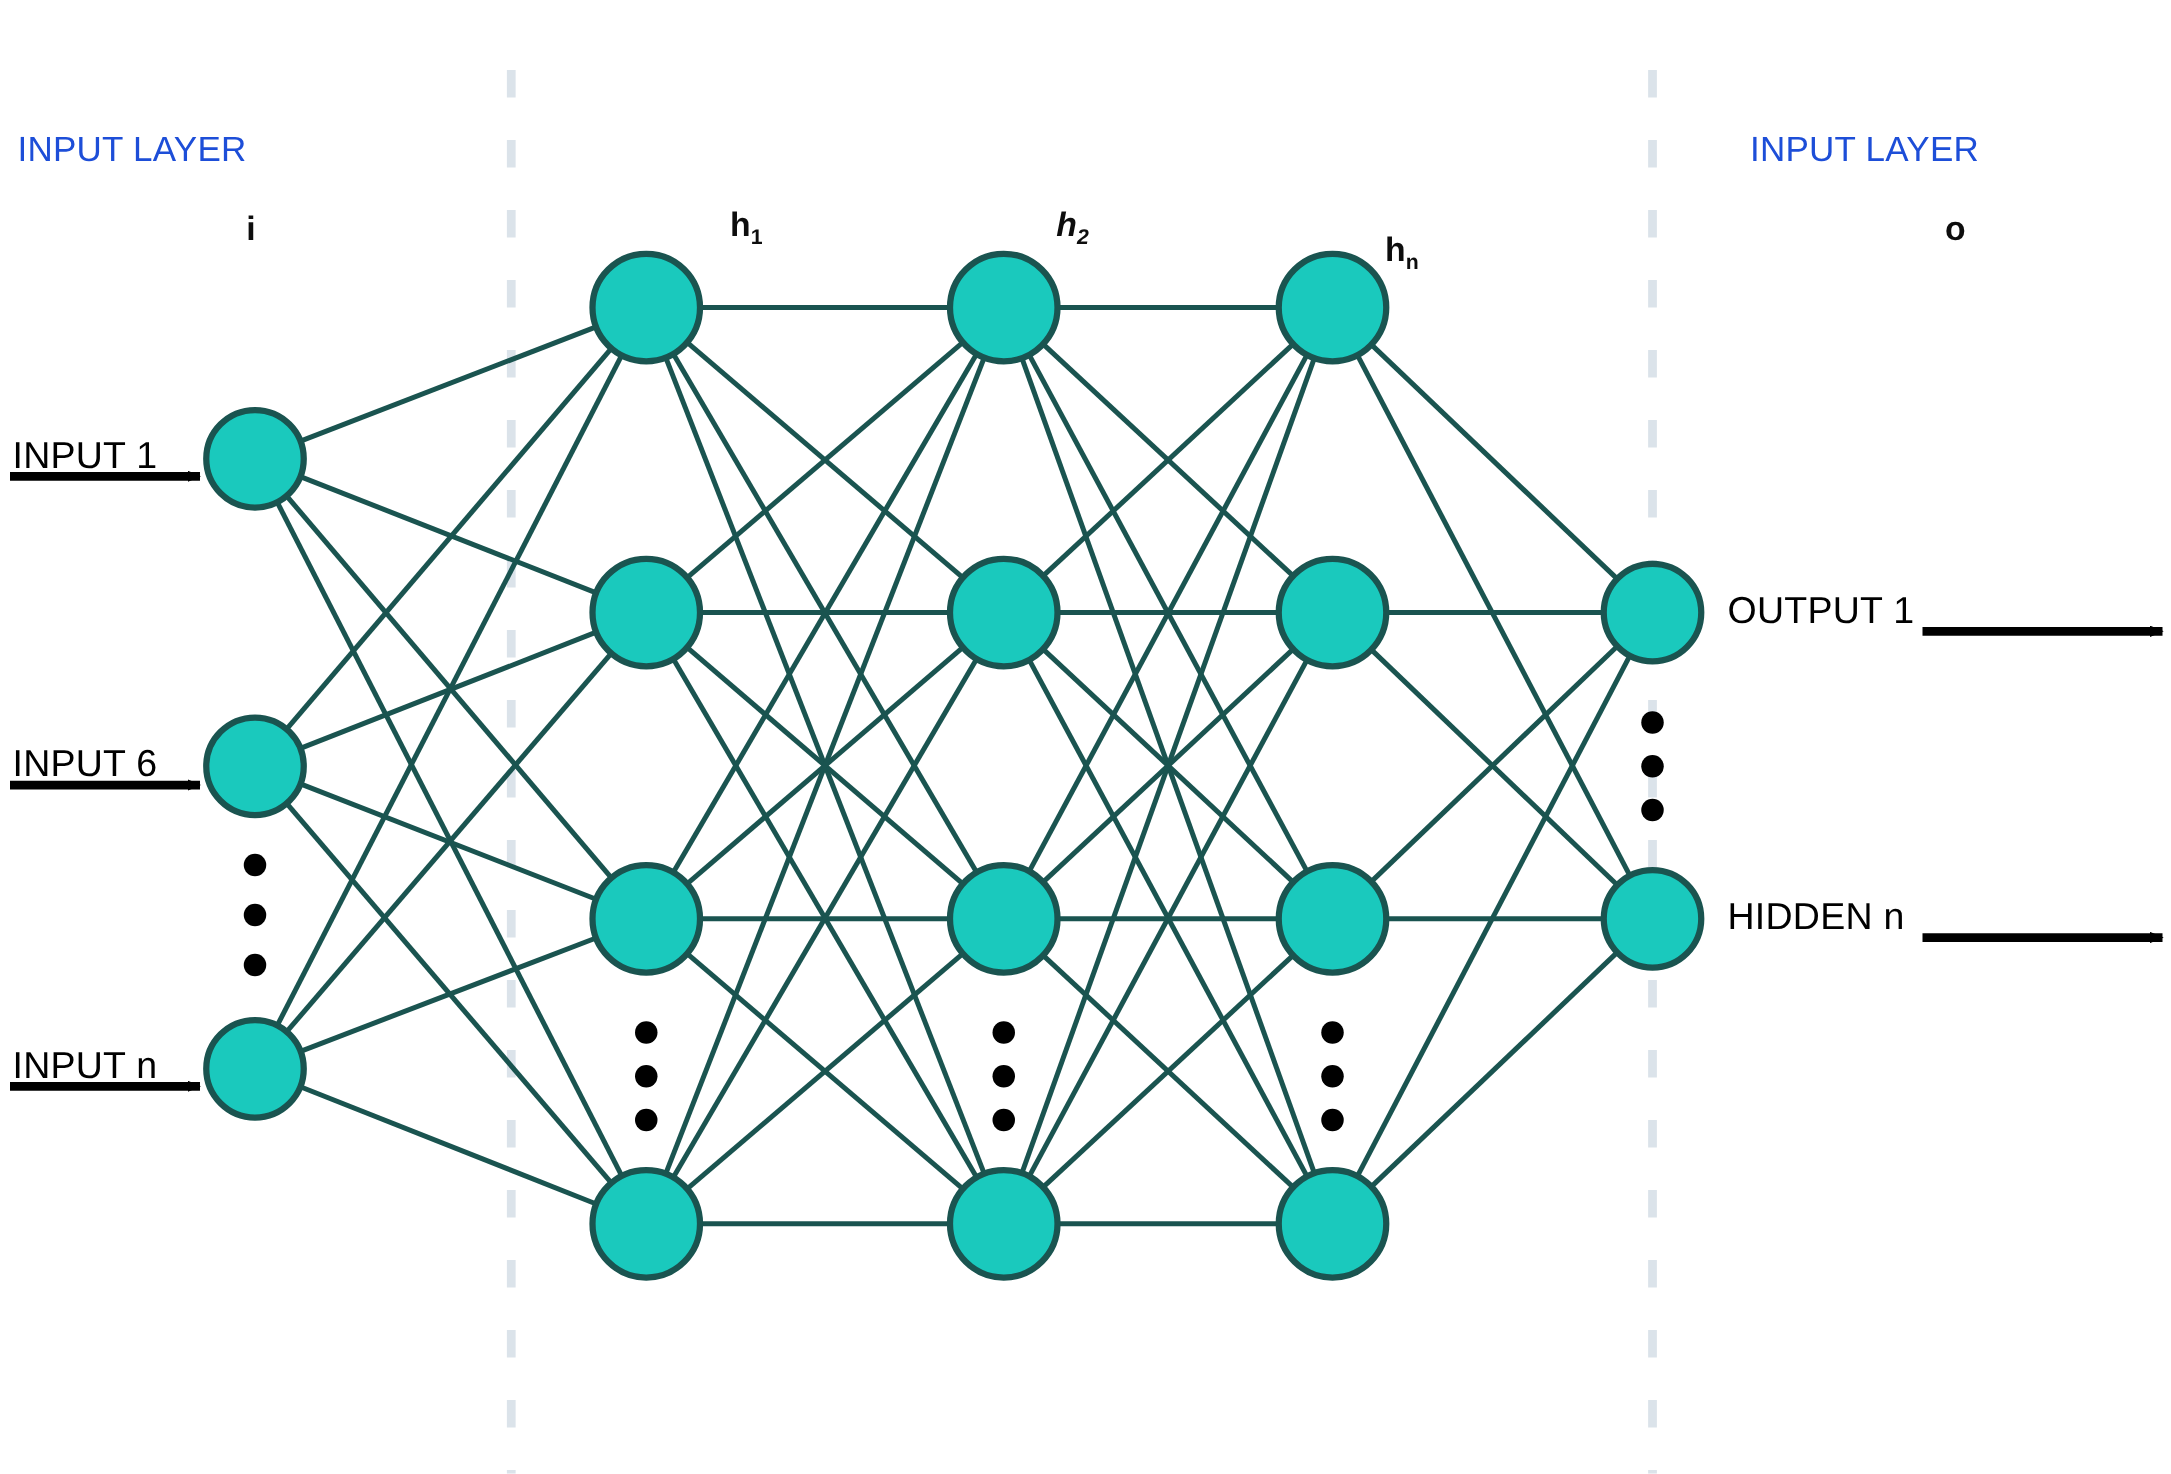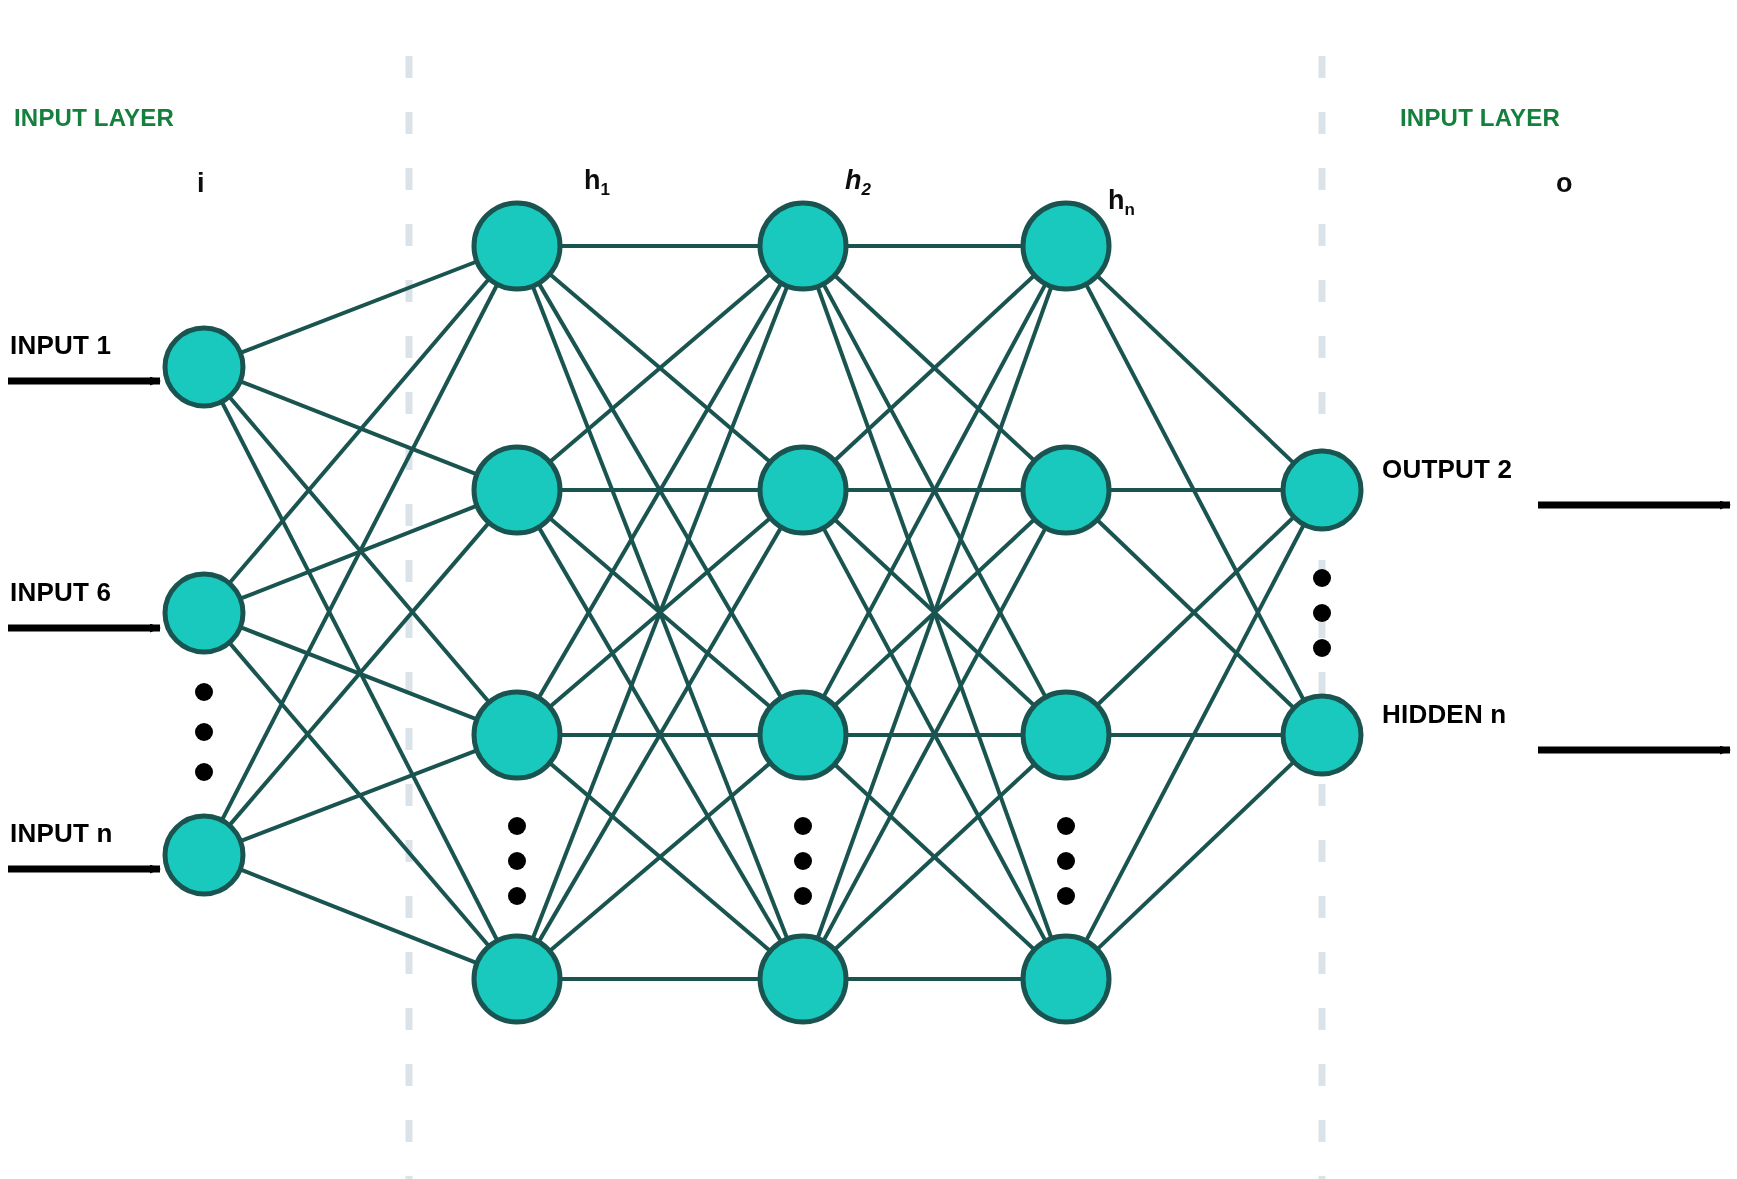--- a/index.html
+++ b/index.html
@@ -1,27 +1,27 @@
 <!DOCTYPE html>
 <html><head>
 <meta charset="utf-8">
 <title>Neural Network Diagram</title>
 <style>
   html,body{margin:0;padding:0;background:#ffffff;}
   body{width:1737px;height:1179px;overflow:hidden;
        font-family:"Liberation Sans","DejaVu Sans",sans-serif;}
   #stage{position:relative;width:1737px;height:1179px;background:#fff;}
   svg#net{position:absolute;left:0;top:0;width:1737px;height:1179px;}
-  .layer-title{position:absolute;font-weight:bold;font-size:24px;color:#15803d;
+  .layer-title{position:absolute;font-weight:normal;font-size:28px;color:#1d4ed8;
                letter-spacing:.2px;white-space:nowrap;}
   .layer-sym{position:absolute;font-weight:bold;font-size:27px;color:#0d0d0d;
              white-space:nowrap;}
   .layer-sym sub{font-size:17px;font-weight:bold;}
-  .io-label{position:absolute;font-weight:bold;font-size:26px;color:#000;
-            white-space:nowrap;letter-spacing:.2px;}
+  .io-label{position:absolute;font-weight:normal;font-size:30px;color:#000;
+            white-space:nowrap;letter-spacing:.2px;margin-top:18px;}
 </style>
 </head>
 <body>
 
 <div id="stage">
 
   <svg id="net" viewBox="0 0 1737 1179">
     <defs>
       <marker id="arrowhead" markerWidth="11" markerHeight="9" refX="10" refY="4.5" orient="auto" markerUnits="userSpaceOnUse">
         <path d="M0,0 L11,4.5 L0,9 z" fill="#000000"></path>
@@ -142,16 +142,16 @@
   </div>
   <div class="layer-sym" style="left:1108px;top:165px;margin-top:20px;">
     <span>h</span><sub>n</sub>
   </div>
   <div class="layer-sym" style="left:1556px;top:168px;">o</div>
 
   <div class="io-label" style="left:10px;top:330px;">INPUT 1</div>
   <div class="io-label" style="left:10px;top:577px;">INPUT 6</div>
   <div class="io-label" style="left:10px;top:818px;">INPUT n</div>
 
-  <div class="io-label" style="left:1382px;top:454px;">OUTPUT 2</div>
+  <div class="io-label" style="left:1382px;top:454px;">OUTPUT 1</div>
   <div class="io-label" style="left:1382px;top:699px;">HIDDEN n</div>
 
 </div>
 
 </body></html>

